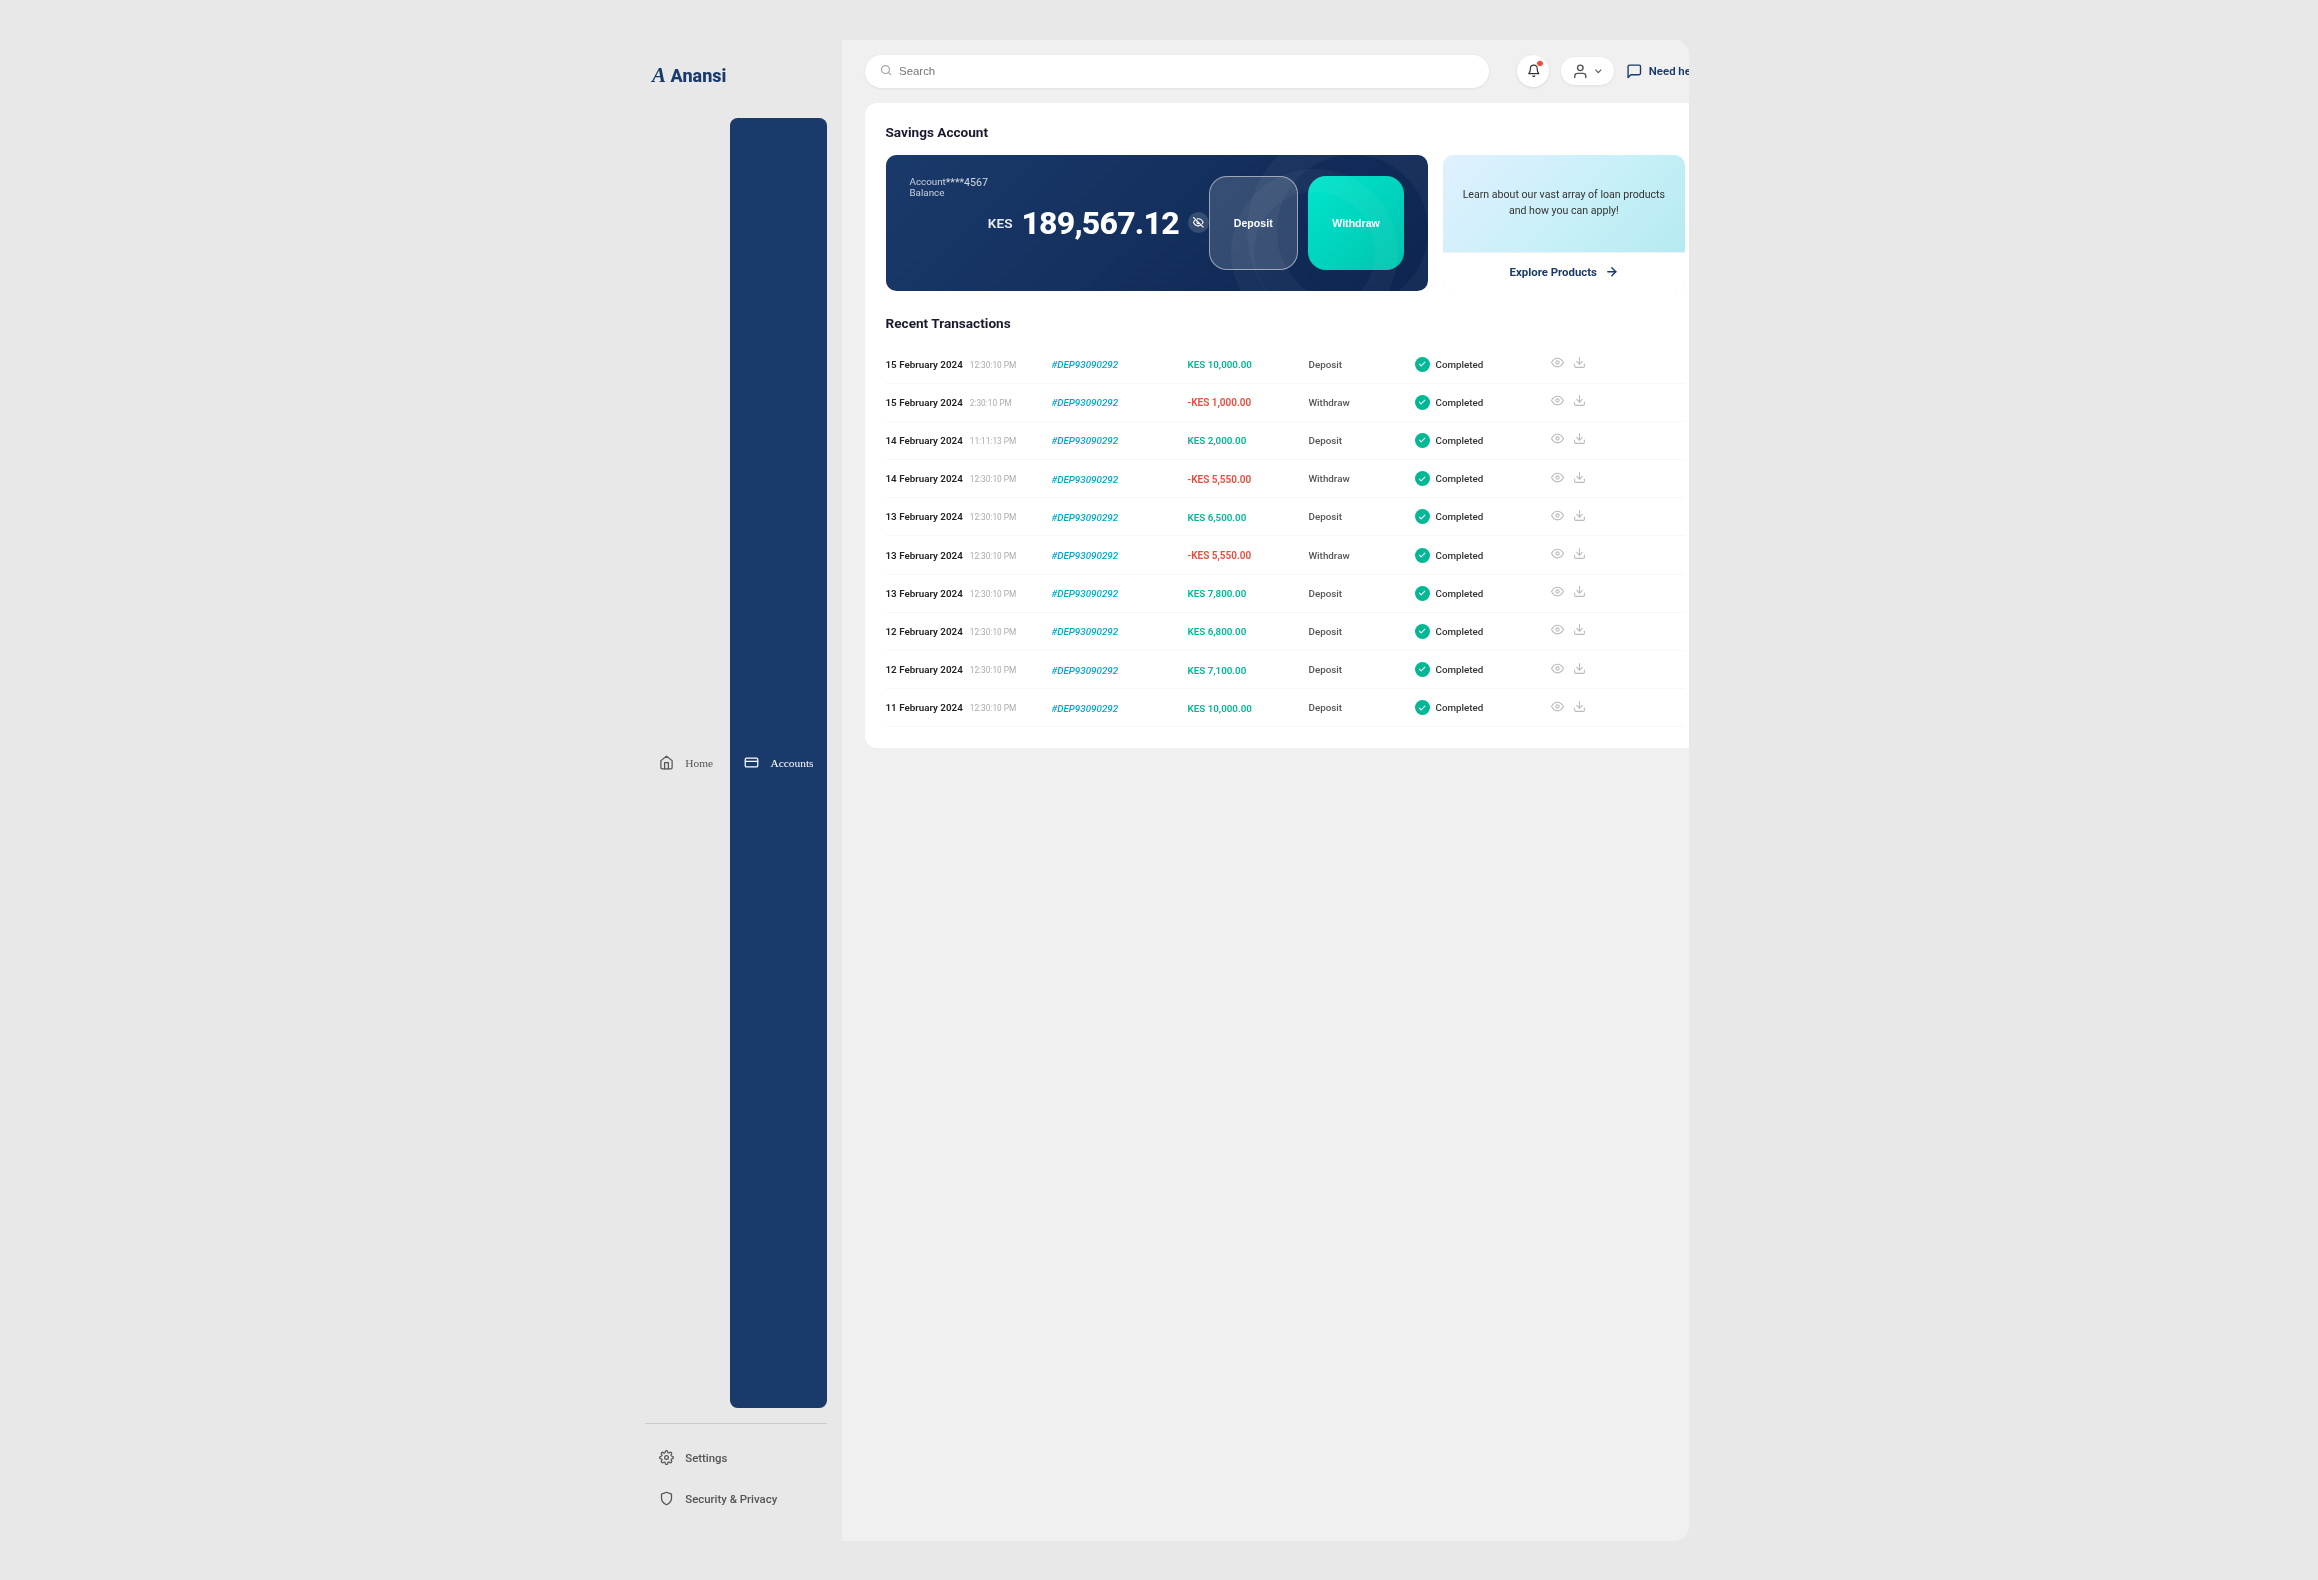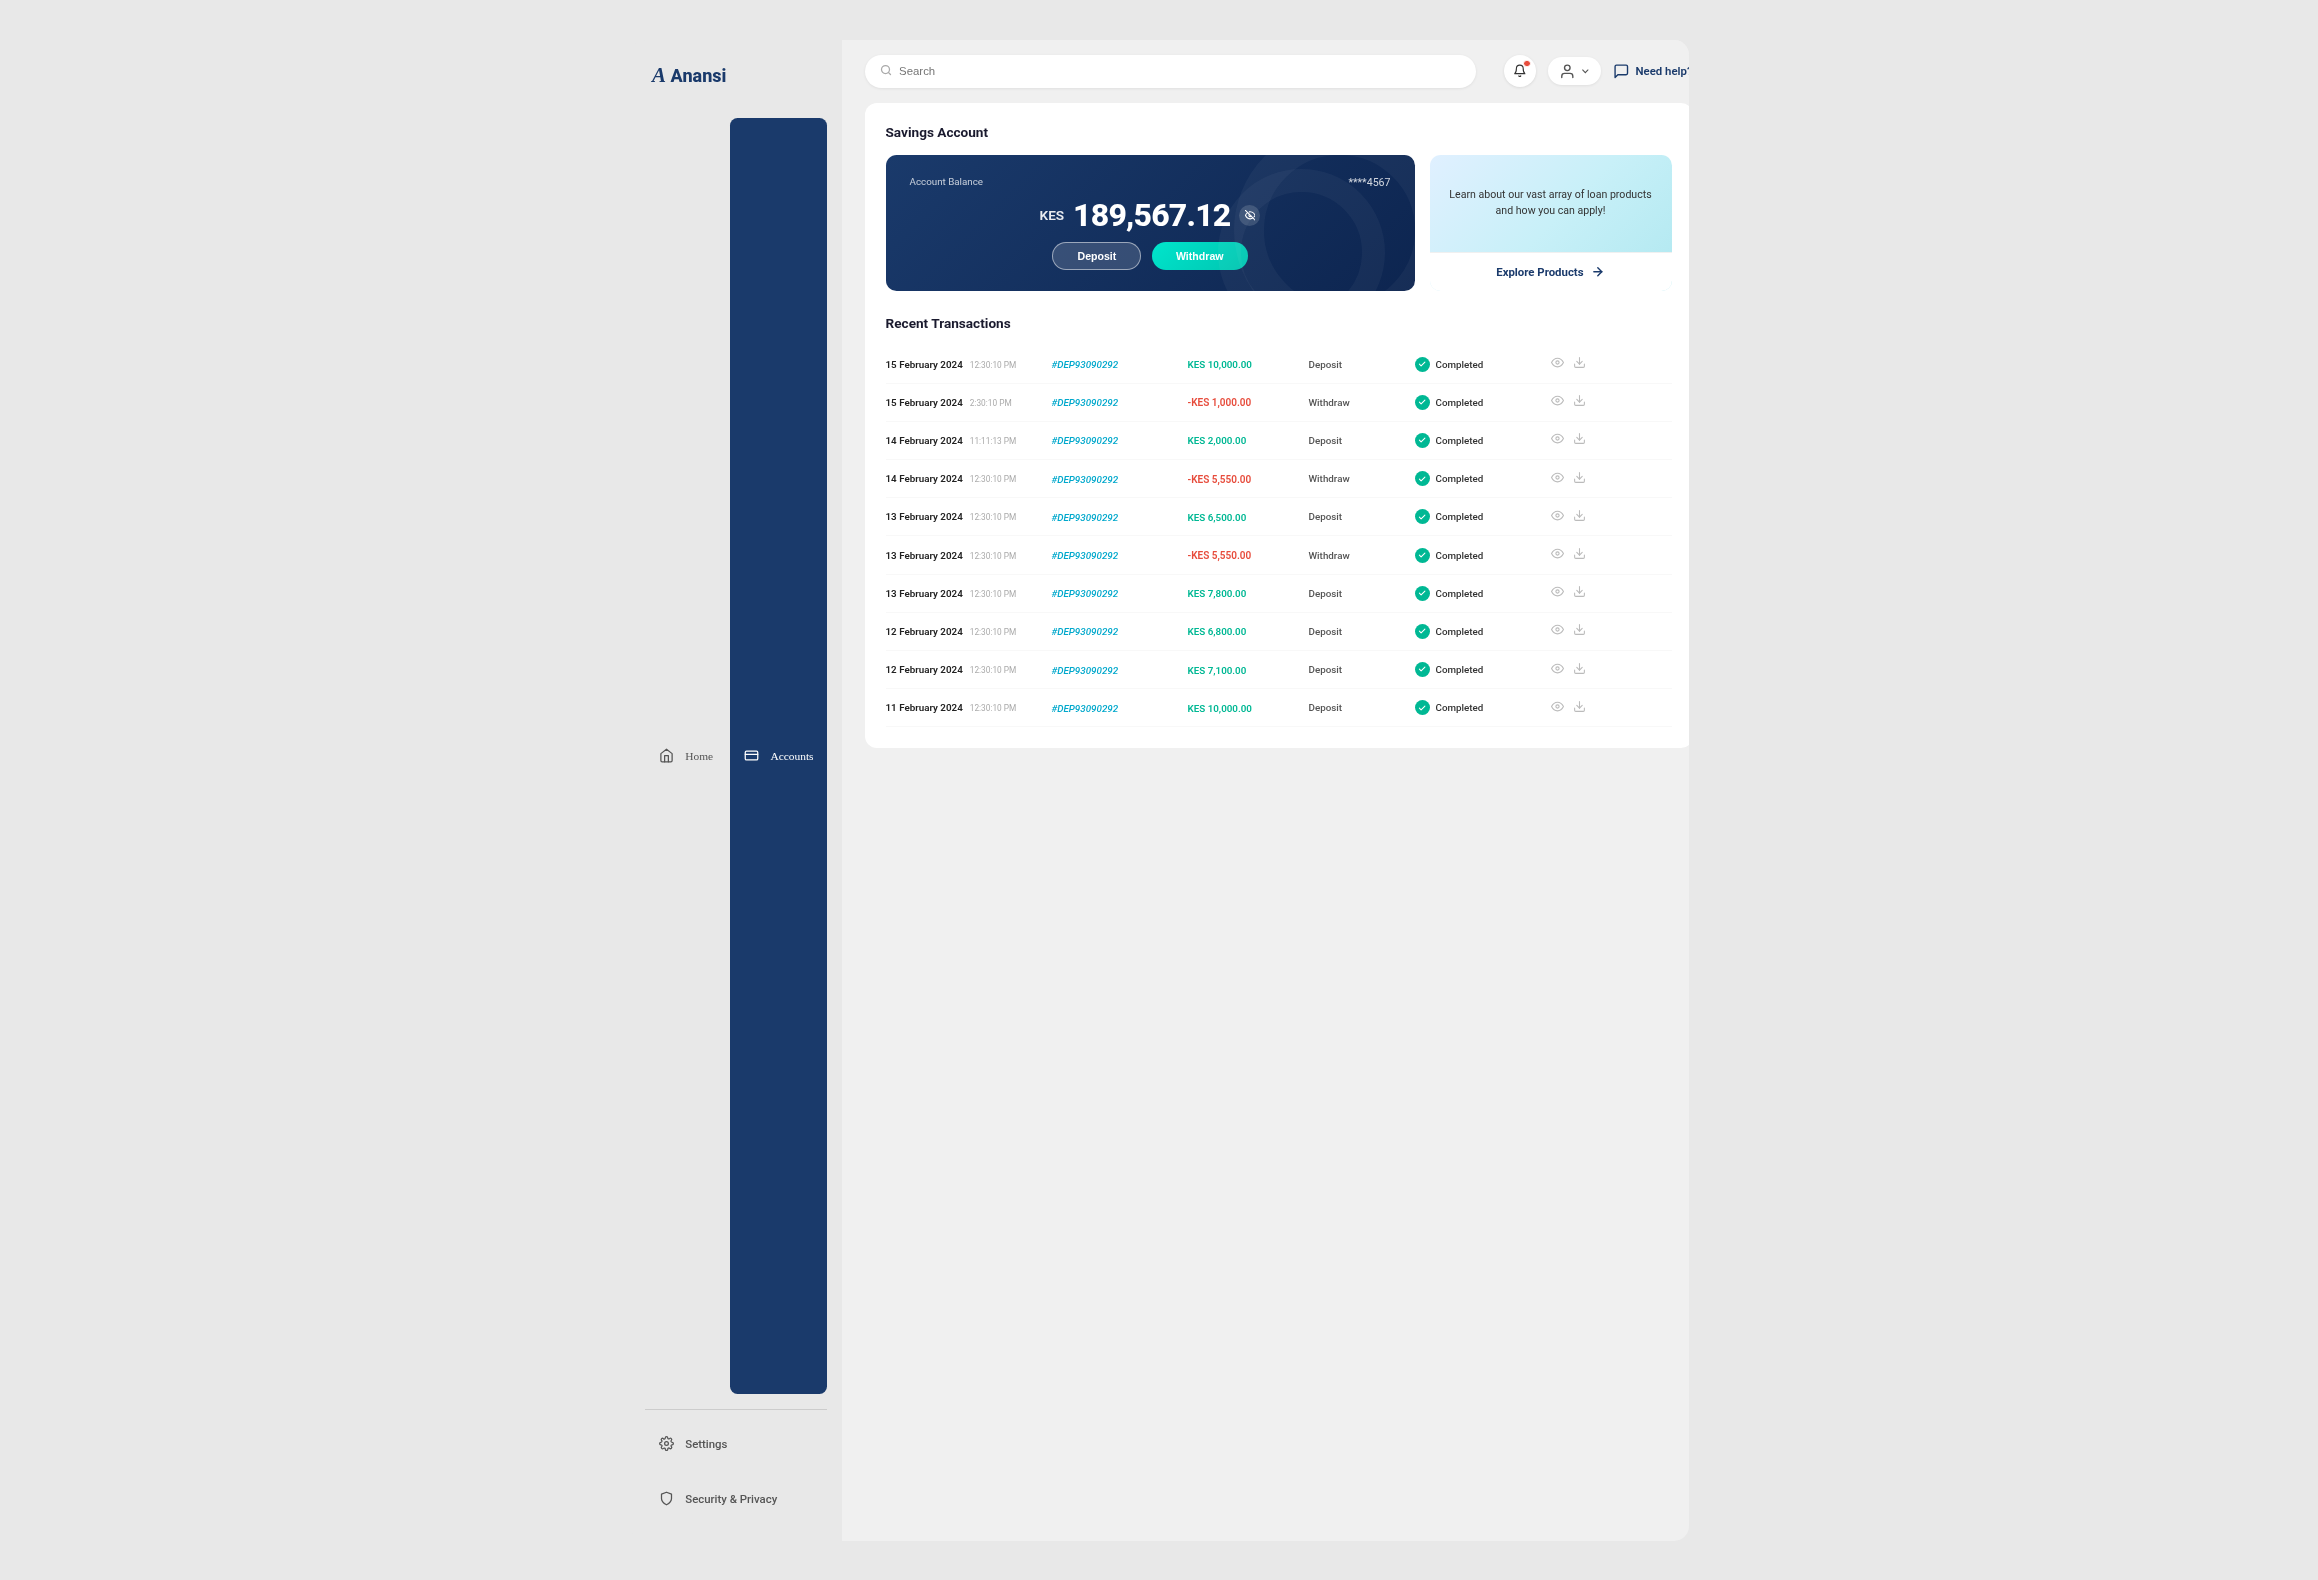--- a/index.html
+++ b/index.html
@@ -69,21 +69,21 @@
       flex-shrink: 0;
     }
     .nav-divider {
       height: 0.8px;
       background: #ccc;
       margin: 15px 0;
     }
     .bottom-nav {
       display: flex;
       flex-direction: column;
-      gap: 17px;
+      gap: 3px;
     }
     
     .main-content {
       flex: 1;
       background: #f0f0f0;
       display: flex;
       flex-direction: column;
     }
     
     .header {
@@ -184,21 +184,21 @@
     .balance-card {
       flex: 1;
       background: linear-gradient(135deg, #1a3a6b 0%, #0d2550 100%);
       border-radius: 10.6px;
       padding: 21px 24px;
       color: #fff;
       position: relative;
       overflow: hidden;
       min-height: 136px;
       display: flex;
-      flex-direction: column;
+      flex-direction: row;
       justify-content: space-between;
     }
     .balance-card::before {
       content: '';
       position: absolute;
       right: -30px;
       top: -30px;
       width: 151px;
       height: 151px;
       border-radius: 50%;

